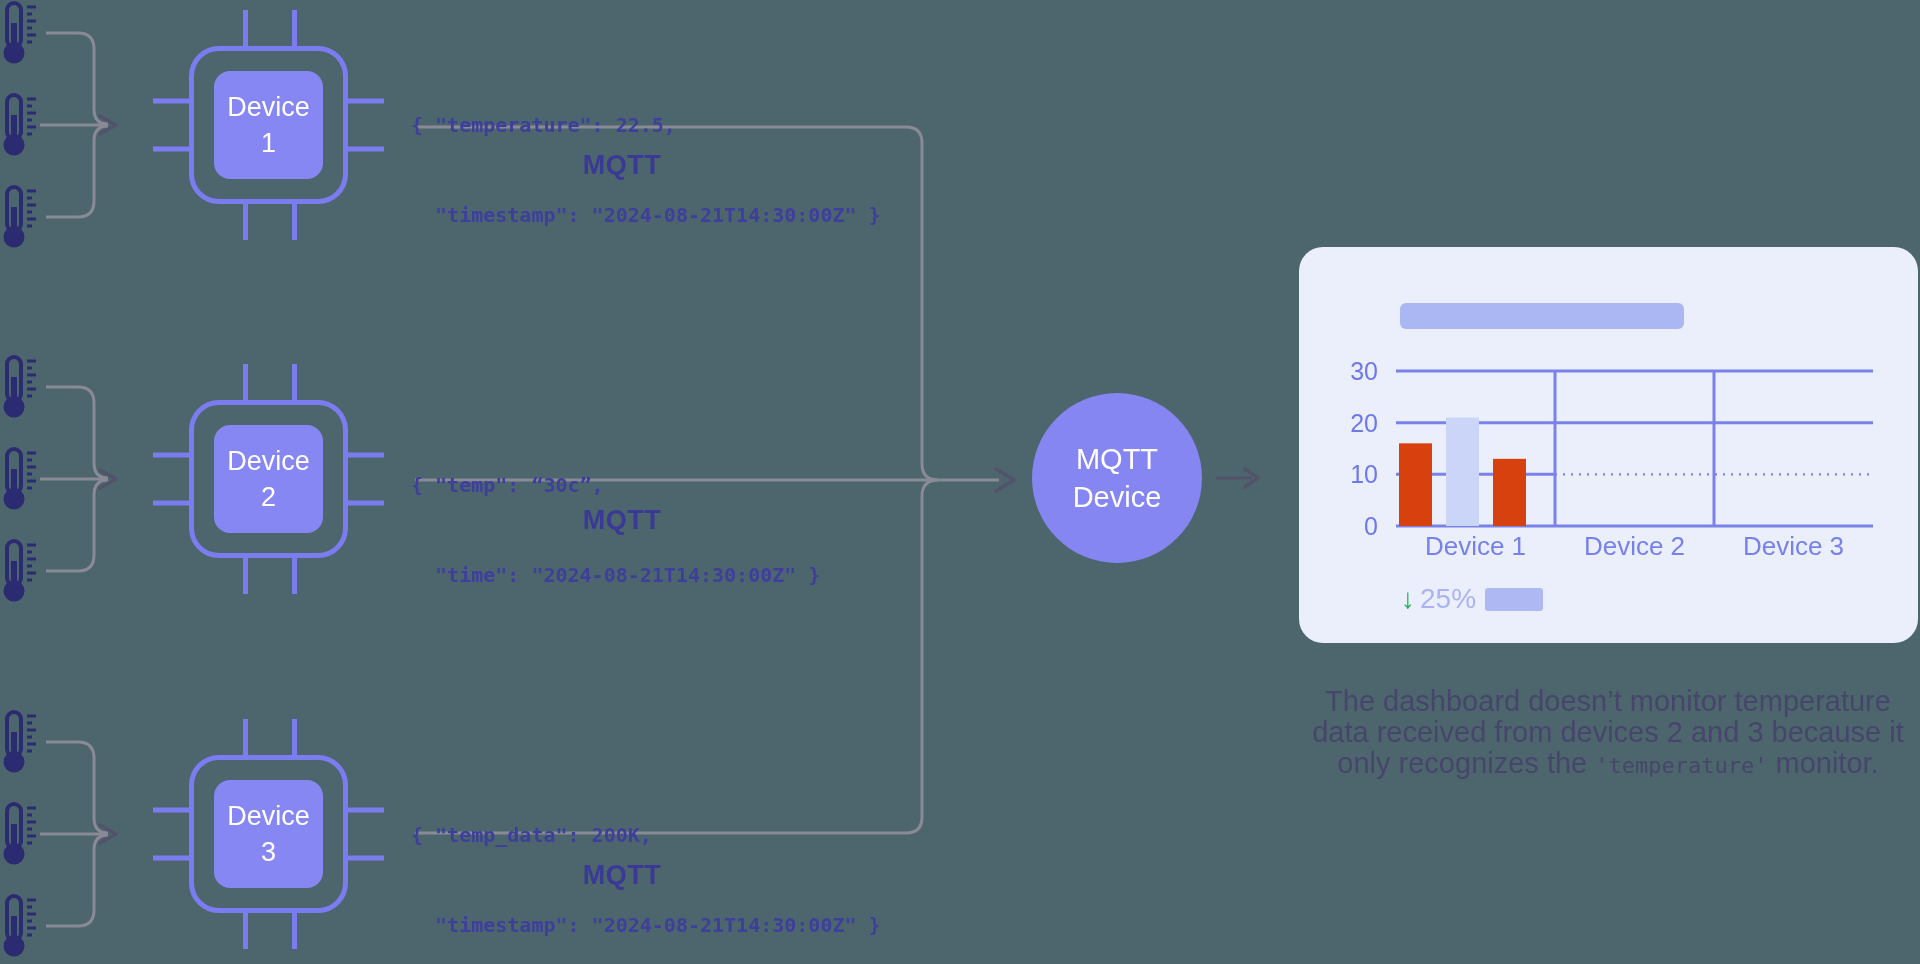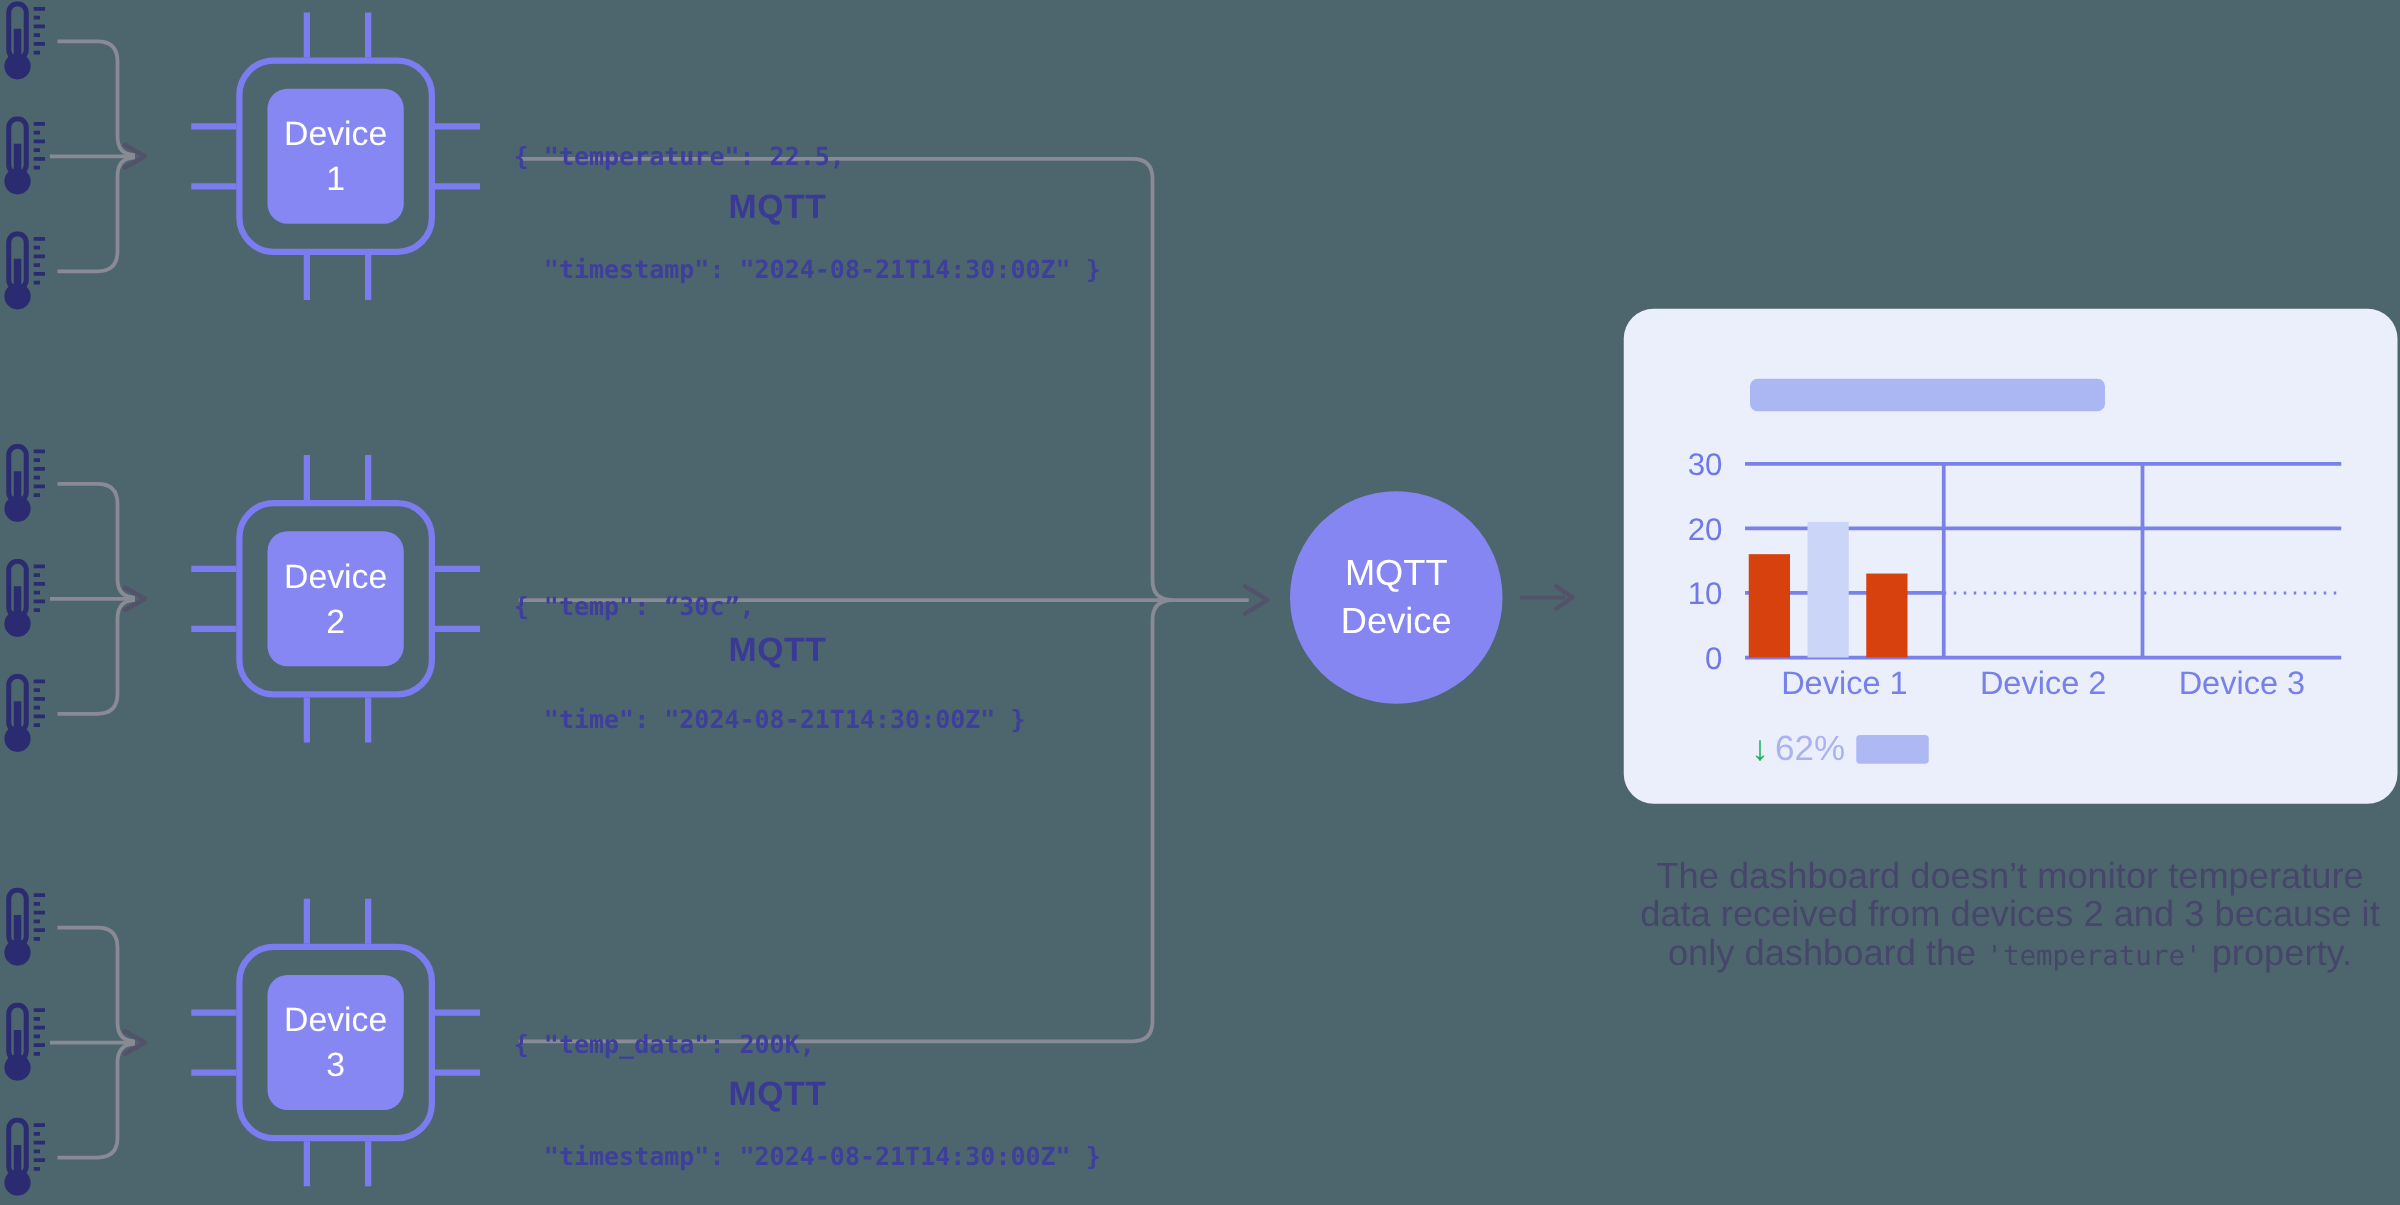--- a/index.html
+++ b/index.html
@@ -184,24 +184,24 @@
         <path d="M415 124 V279" stroke="#7A82EA" stroke-width="3"></path>
         <text x="176.5" y="308" text-anchor="middle" fill="#7681E9" font-size="26" font-family="Liberation Sans, sans-serif">Device 1</text>
         <rect x="100" y="196.33333333333331" width="33" height="82.66666666666669" fill="#D7410E"></rect>
         <rect x="147" y="170.5" width="33" height="108.5" fill="#CBD5F8"></rect>
         <rect x="194" y="211.83333333333331" width="33" height="67.16666666666669" fill="#D7410E"></rect>
         <text x="335.5" y="308" text-anchor="middle" fill="#7681E9" font-size="26" font-family="Liberation Sans, sans-serif">Device 2</text>
         <text x="494.5" y="308" text-anchor="middle" fill="#7681E9" font-size="26" font-family="Liberation Sans, sans-serif">Device 3</text>
       </svg>
     <div class="trend">
       <span class="tarrow">↓</span>
-      <span class="tval">62%</span>
+      <span class="tval">25%</span>
       <span class="tswatch"></span>
     </div>
   </div>
 
   <div class="caption">
     <div>The dashboard doesn’t monitor temperature</div>
     <div>data received from devices 2 and 3 because it</div>
-    <div><span>only dashboard the </span><span class="mono">'temperature'</span><span> property.</span></div>
+    <div><span>only recognizes the </span><span class="mono">'temperature'</span><span> monitor.</span></div>
   </div>
 
 </div>
 
 </body></html>

